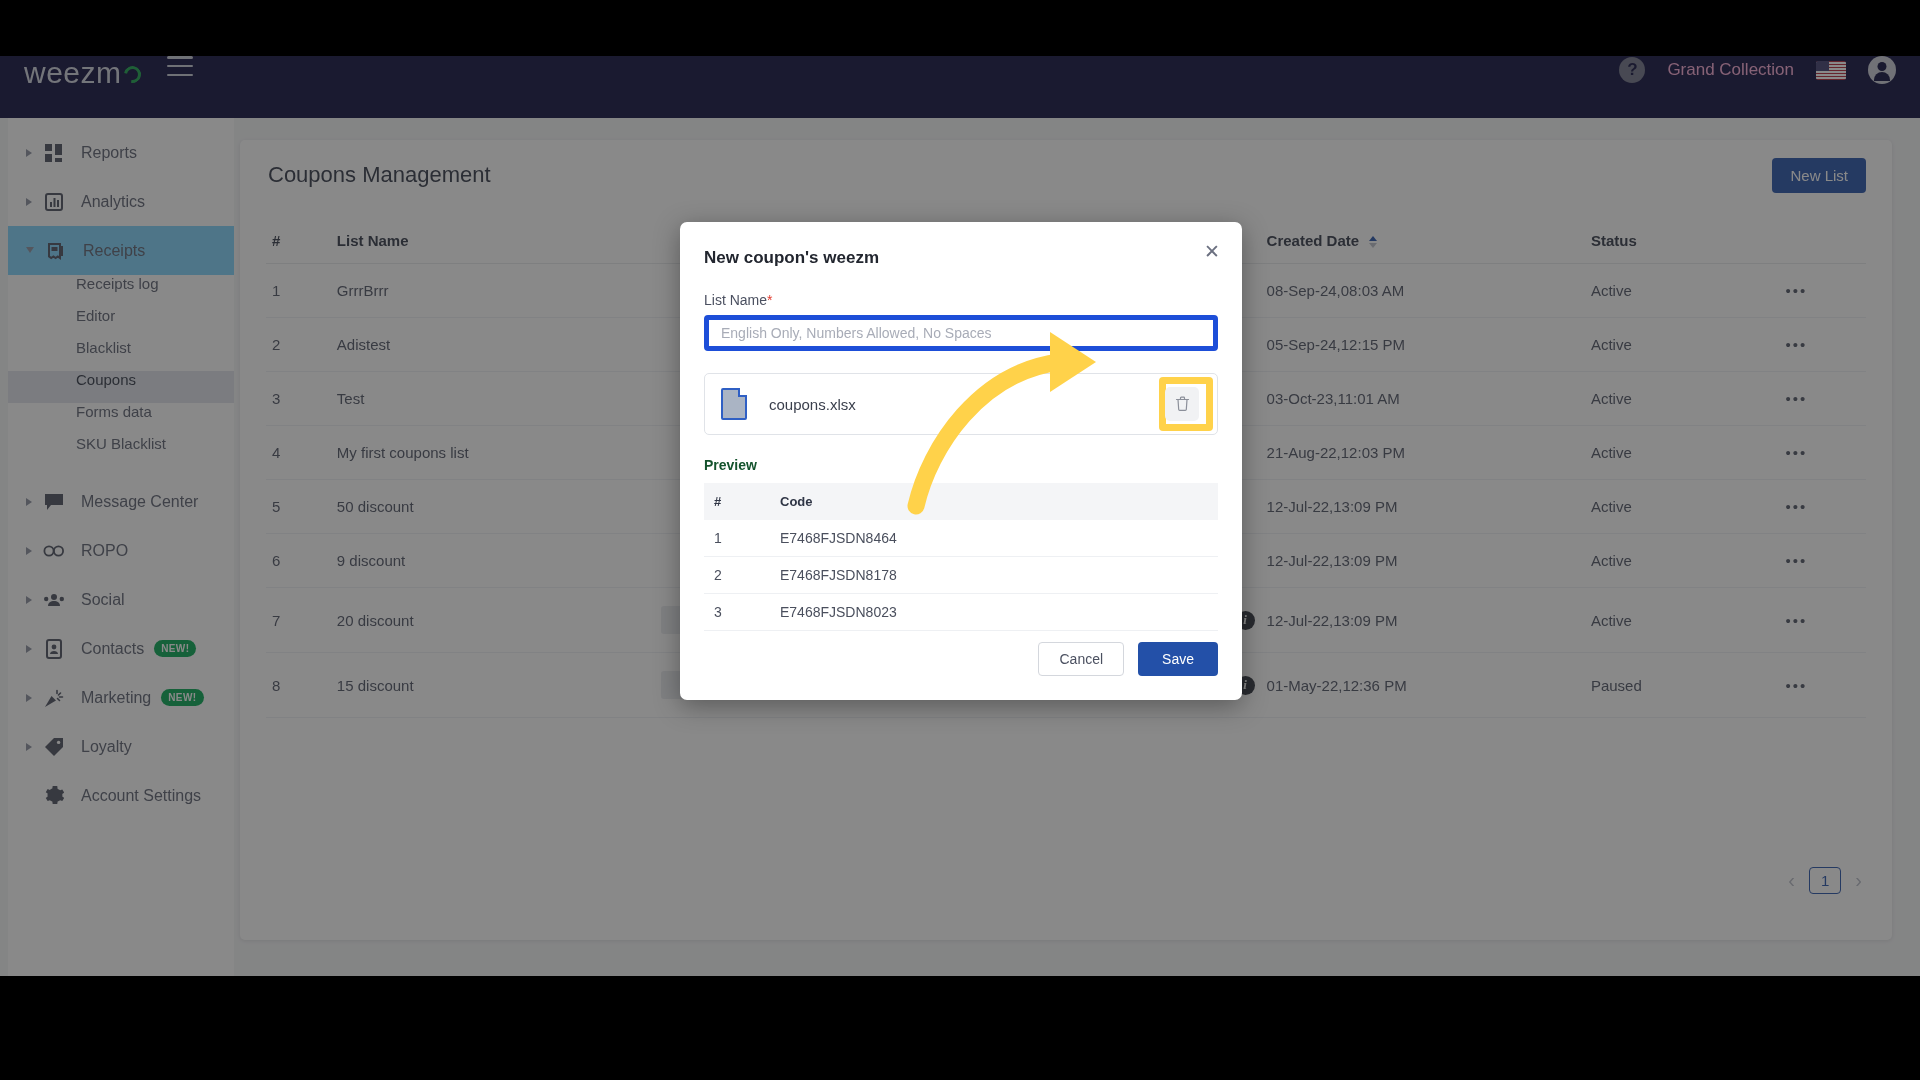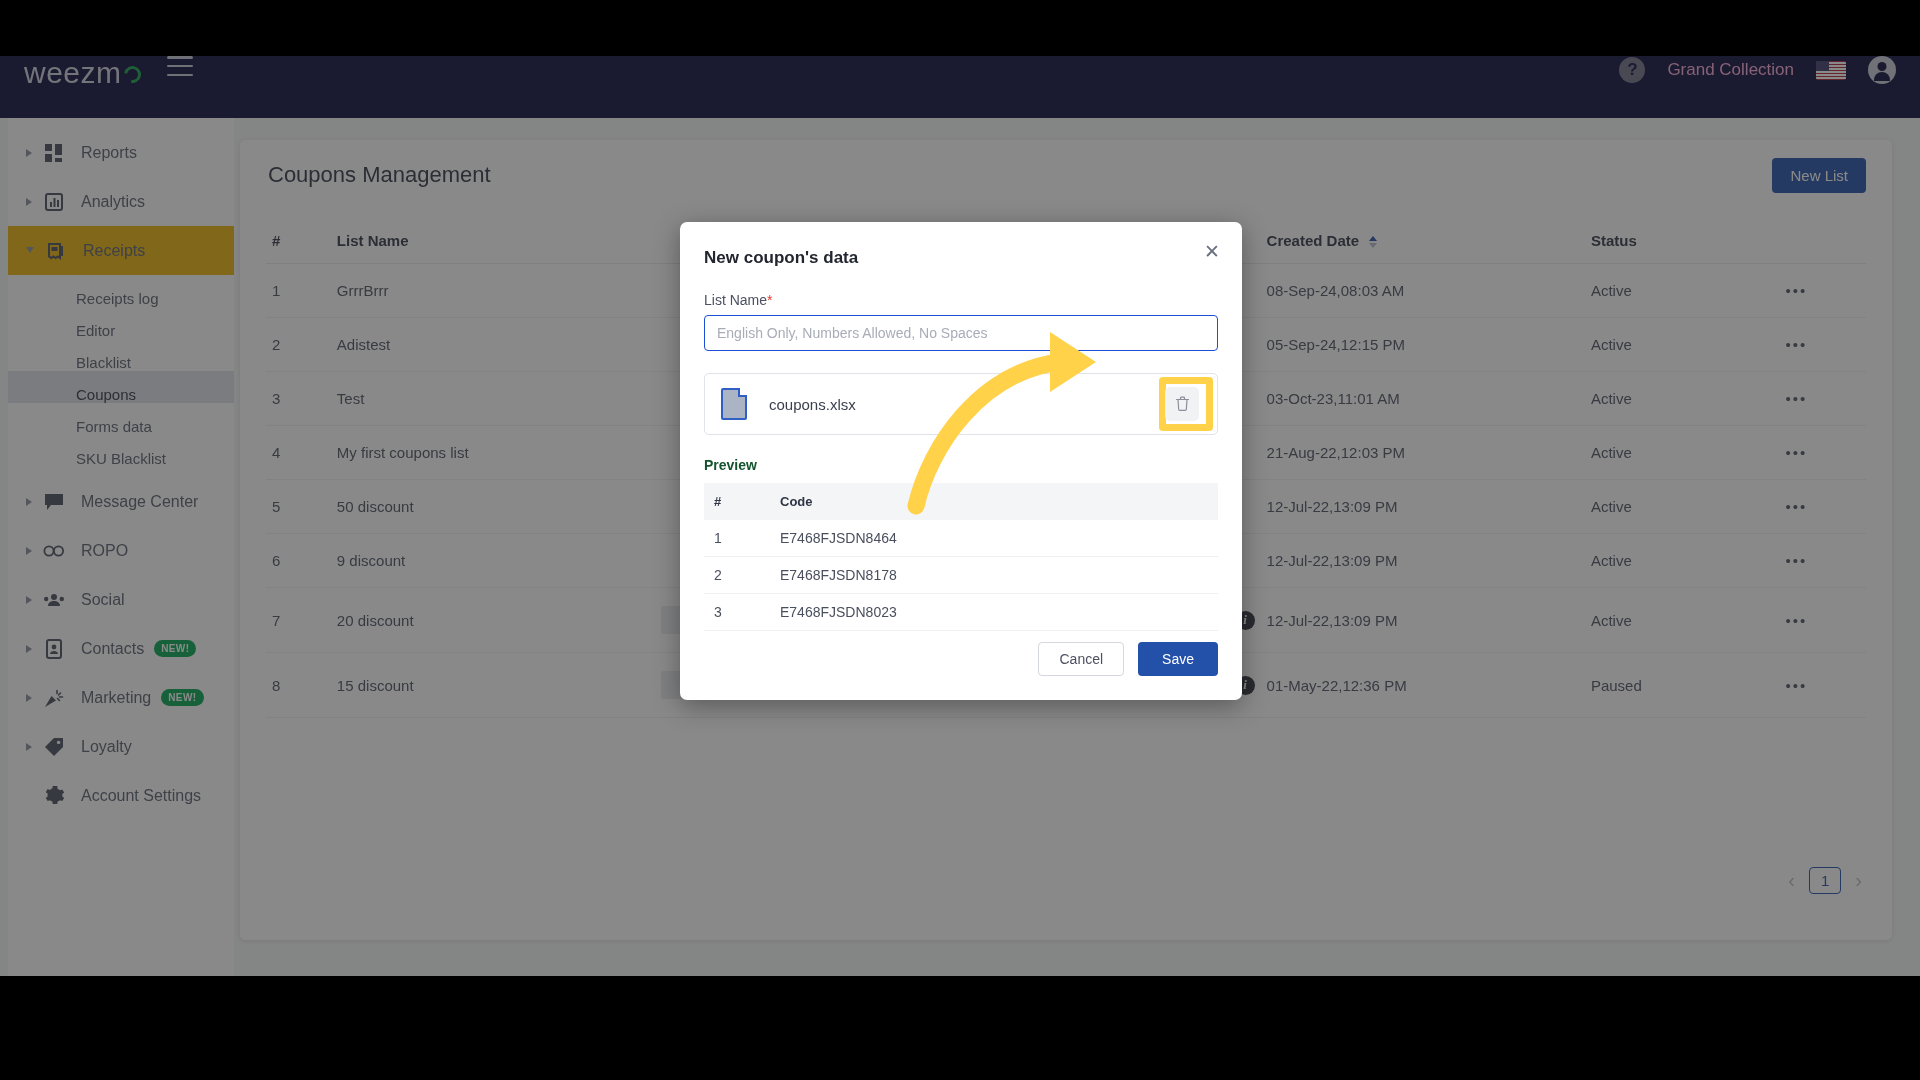--- a/index.html
+++ b/index.html
@@ -84,41 +84,41 @@
     width:226px; height:953px;
     background:#ffffff;
     padding-top:10px;
   }
   .nav-item {
     display:flex; align-items:center;
     height:49px; padding-left:18px;
     color:#5b6070; font-size:16px;
     cursor:pointer; position:relative;
   }
-  .nav-item.group-open { background:#eab308; }
+  .nav-item.group-open { background:#7dd3fc; }
   .caret {
     width:0;height:0;margin-right:9px;
     border-left:6px solid #8a8f9e; border-top:4.5px solid transparent;
     border-bottom:4.5px solid transparent; flex:none;
   }
   .caret.down {
     border-left:4.5px solid transparent; border-right:4.5px solid transparent;
     border-top:6px solid #8a8f9e; margin-top:3px;
   }
   .caret.blank { border:none; width:6px; margin-right:9px;}
   .nav-icon { width:26px; height:22px; margin-right:14px; flex:none;
     display:flex; align-items:center; justify-content:center; color:#4a4f5e;}
   .nav-label { white-space:nowrap; }
   .badge-new {
     margin-left:10px; background:#00a650; color:#fff;
     font-size:10px; font-weight:bold; letter-spacing:.4px;
     padding:3px 7px; border-radius:9px;
   }
   .sub-item {
-    height:32px; display:flex; align-items:flex-end;
+    height:32px; display:flex; align-items:flex-start;
     padding-left:68px; font-size:15px; color:#5b6070; cursor:pointer;
   }
   .sub-item.active { background:#dfe3ea; color:#2f3545;}
 
   
   .content { position:absolute; left:226px; top:62px; width:1694px; height:858px; }
   .card {
     position:absolute; left:14px; top:22px;
     width:1652px; height:800px;
     background:#fff; border-radius:5px;
@@ -178,21 +178,21 @@
   }
   .modal-title{font-size:17px;font-weight:bold;color:#22262f;}
   .modal-close{
     position:absolute; right:20px; top:20px; width:20px;height:20px;
     color:#6b7080; font-size:19px; line-height:20px; text-align:center; cursor:pointer;
   }
   .field-label{margin-top:24px;font-size:14px;color:#4b5060;}
   .field-label .req{color:#e23b2e;}
   .text-input{
     margin-top:7px; width:100%; height:36px;
-    border:1px solid #1d4ed8; border-radius:4px;
+    border:5px solid #1d4ed8; border-radius:4px;
     padding:0 12px; font-size:14px; color:#333;
     font-family:"Liberation Sans",sans-serif; background:#fff;
   }
   .text-input::placeholder{color:#a8acb7;}
   .file-row{
     margin-top:22px; height:62px; border:1px solid #e0e3e8; border-radius:5px;
     display:flex; align-items:center; padding:0 16px; position:relative;
   }
   .file-icon{width:26px;height:32px;position:relative;flex:none;}
   .file-icon .pg{
@@ -511,21 +511,21 @@
           <span class="arrow">‹</span>
           <span class="pagenum">1</span>
           <span class="arrow">›</span>
         </div>
       </div>
     </div>
 
     <div class="overlay"></div>
 
     <div class="modal">
-      <div class="modal-title">New coupon's data</div>
+      <div class="modal-title">New coupon's weezm</div>
       <div class="modal-close">✕</div>
 
       <div class="field-label">
         <span>List Name</span><span class="req">*</span>
       </div>
       <input class="text-input" type="text" placeholder="English Only, Numbers Allowed, No Spaces" style="">
 
       <div class="file-row">
         <span class="file-icon">
           <span class="pg"></span>

